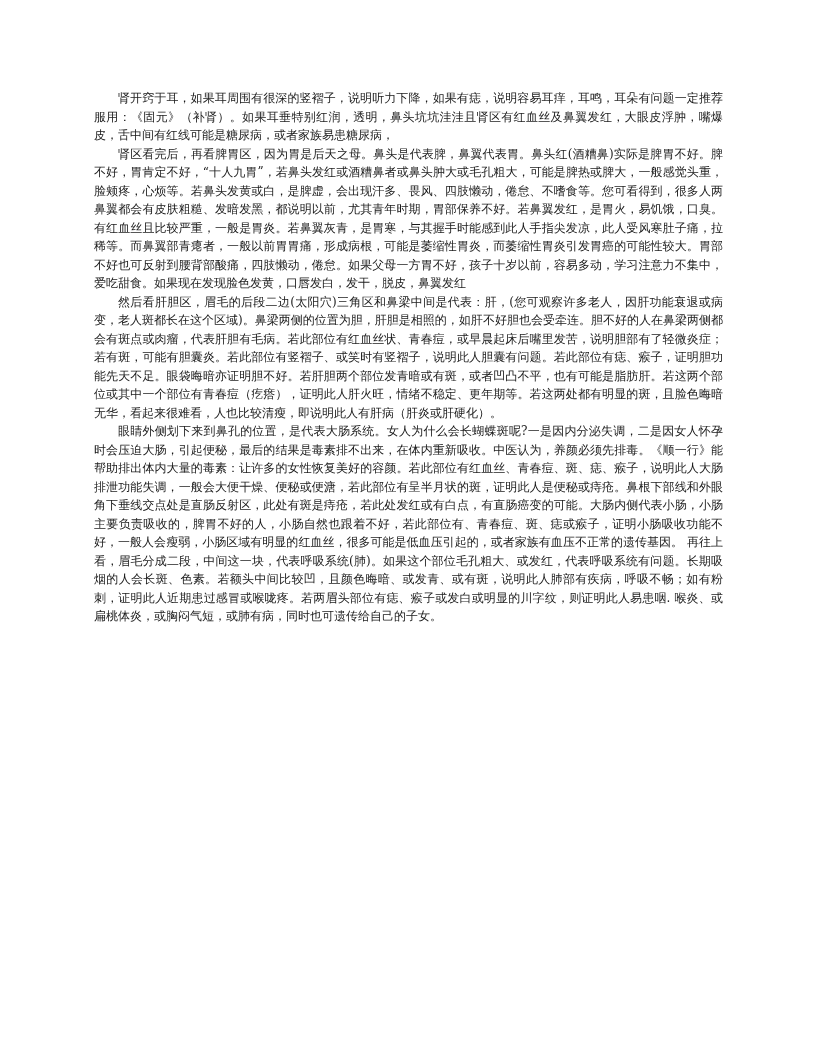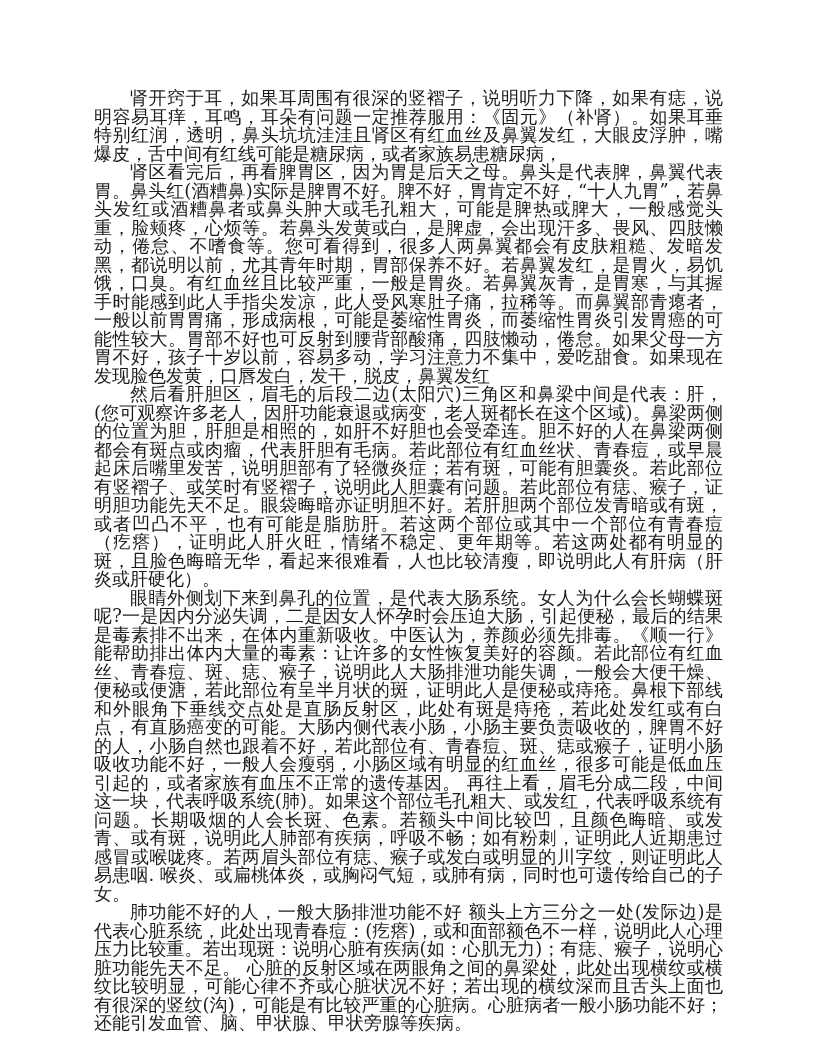--- a/index.html
+++ b/index.html
@@ -14,31 +14,30 @@
     background: #ffffff;
     box-sizing: border-box;
     padding: 89px 93px 0 94px;
     overflow: hidden;
   }
   .doc-body p {
     margin: 0;
     padding: 0;
     text-indent: 2em;
     font-family: "DejaVu Serif", "Liberation Serif", serif;
-    font-size: 18px;
+    font-size: 12px;
     line-height: 18.5px;
     color: #1a1a1a;
     text-align: justify;
     word-break: break-all;
   }
 </style>
 </head>
 <body>
 
 <div class="page">
   <div class="doc-body">
     <p>肾开窍于耳，如果耳周围有很深的竖褶子，说明听力下降，如果有痣，说明容易耳痒，耳鸣，耳朵有问题一定推荐服用：《固元》（补肾）。如果耳垂特别红润，透明，鼻头坑坑洼洼且肾区有红血丝及鼻翼发红，大眼皮浮肿，嘴爆皮，舌中间有红线可能是糖尿病，或者家族易患糖尿病，</p>
     <p>肾区看完后，再看脾胃区，因为胃是后天之母。鼻头是代表脾，鼻翼代表胃。鼻头红(酒糟鼻)实际是脾胃不好。脾不好，胃肯定不好，“十人九胃”，若鼻头发红或酒糟鼻者或鼻头肿大或毛孔粗大，可能是脾热或脾大，一般感觉头重，脸颊疼，心烦等。若鼻头发黄或白，是脾虚，会出现汗多、畏风、四肢懒动，倦怠、不嗜食等。您可看得到，很多人两鼻翼都会有皮肤粗糙、发暗发黑，都说明以前，尤其青年时期，胃部保养不好。若鼻翼发红，是胃火，易饥饿，口臭。有红血丝且比较严重，一般是胃炎。若鼻翼灰青，是胃寒，与其握手时能感到此人手指尖发凉，此人受风寒肚子痛，拉稀等。而鼻翼部青瘪者，一般以前胃胃痛，形成病根，可能是萎缩性胃炎，而萎缩性胃炎引发胃癌的可能性较大。胃部不好也可反射到腰背部酸痛，四肢懒动，倦怠。如果父母一方胃不好，孩子十岁以前，容易多动，学习注意力不集中，爱吃甜食。如果现在发现脸色发黄，口唇发白，发干，脱皮，鼻翼发红</p>
     <p>然后看肝胆区，眉毛的后段二边(太阳穴)三角区和鼻梁中间是代表：肝，(您可观察许多老人，因肝功能衰退或病变，老人斑都长在这个区域)。鼻梁两侧的位置为胆，肝胆是相照的，如肝不好胆也会受牵连。胆不好的人在鼻梁两侧都会有斑点或肉瘤，代表肝胆有毛病。若此部位有红血丝状、青春痘，或早晨起床后嘴里发苦，说明胆部有了轻微炎症；若有斑，可能有胆囊炎。若此部位有竖褶子、或笑时有竖褶子，说明此人胆囊有问题。若此部位有痣、瘊子，证明胆功能先天不足。眼袋晦暗亦证明胆不好。若肝胆两个部位发青暗或有斑，或者凹凸不平，也有可能是脂肪肝。若这两个部位或其中一个部位有青春痘（疙瘩），证明此人肝火旺，情绪不稳定、更年期等。若这两处都有明显的斑，且脸色晦暗无华，看起来很难看，人也比较清瘦，即说明此人有肝病（肝炎或肝硬化）。</p>
     <p>眼睛外侧划下来到鼻孔的位置，是代表大肠系统。女人为什么会长蝴蝶斑呢?一是因内分泌失调，二是因女人怀孕时会压迫大肠，引起便秘，最后的结果是毒素排不出来，在体内重新吸收。中医认为，养颜必须先排毒。《顺一行》能帮助排出体内大量的毒素：让许多的女性恢复美好的容颜。若此部位有红血丝、青春痘、斑、痣、瘊子，说明此人大肠排泄功能失调，一般会大便干燥、便秘或便溏，若此部位有呈半月状的斑，证明此人是便秘或痔疮。鼻根下部线和外眼角下垂线交点处是直肠反射区，此处有斑是痔疮，若此处发红或有白点，有直肠癌变的可能。大肠内侧代表小肠，小肠主要负责吸收的，脾胃不好的人，小肠自然也跟着不好，若此部位有、青春痘、斑、痣或瘊子，证明小肠吸收功能不好，一般人会瘦弱，小肠区域有明显的红血丝，很多可能是低血压引起的，或者家族有血压不正常的遗传基因。 再往上看，眉毛分成二段，中间这一块，代表呼吸系统(肺)。如果这个部位毛孔粗大、或发红，代表呼吸系统有问题。长期吸烟的人会长斑、色素。若额头中间比较凹，且颜色晦暗、或发青、或有斑，说明此人肺部有疾病，呼吸不畅；如有粉刺，证明此人近期患过感冒或喉咙疼。若两眉头部位有痣、瘊子或发白或明显的川字纹，则证明此人易患咽. 喉炎、或扁桃体炎，或胸闷气短，或肺有病，同时也可遗传给自己的子女。</p>
-    <p>肺功能不好的人，一般大肠排泄功能不好 额头上方三分之一处(发际边)是代表心脏系统，此处出现青春痘：(疙瘩)，或和面部额色不一样，说明此人心理压力比较重。若出现斑：说明心脏有疾病(如：心肌无力)；有痣、瘊子，说明心脏功能先天不足。 心脏的反射区域在两眼角之间的鼻梁处，此处出现横纹或横纹比较明显，可能心律不齐或心脏状况不好；若出现的横纹深而且舌头上面也有很深的竖纹(沟)，可能是有比较严重的心脏病。心脏病者一般小肠功能不好；还能引发血管、脑、甲状腺、甲状旁腺等疾病。</p>
   </div>
 </div>
 
 </body></html>

